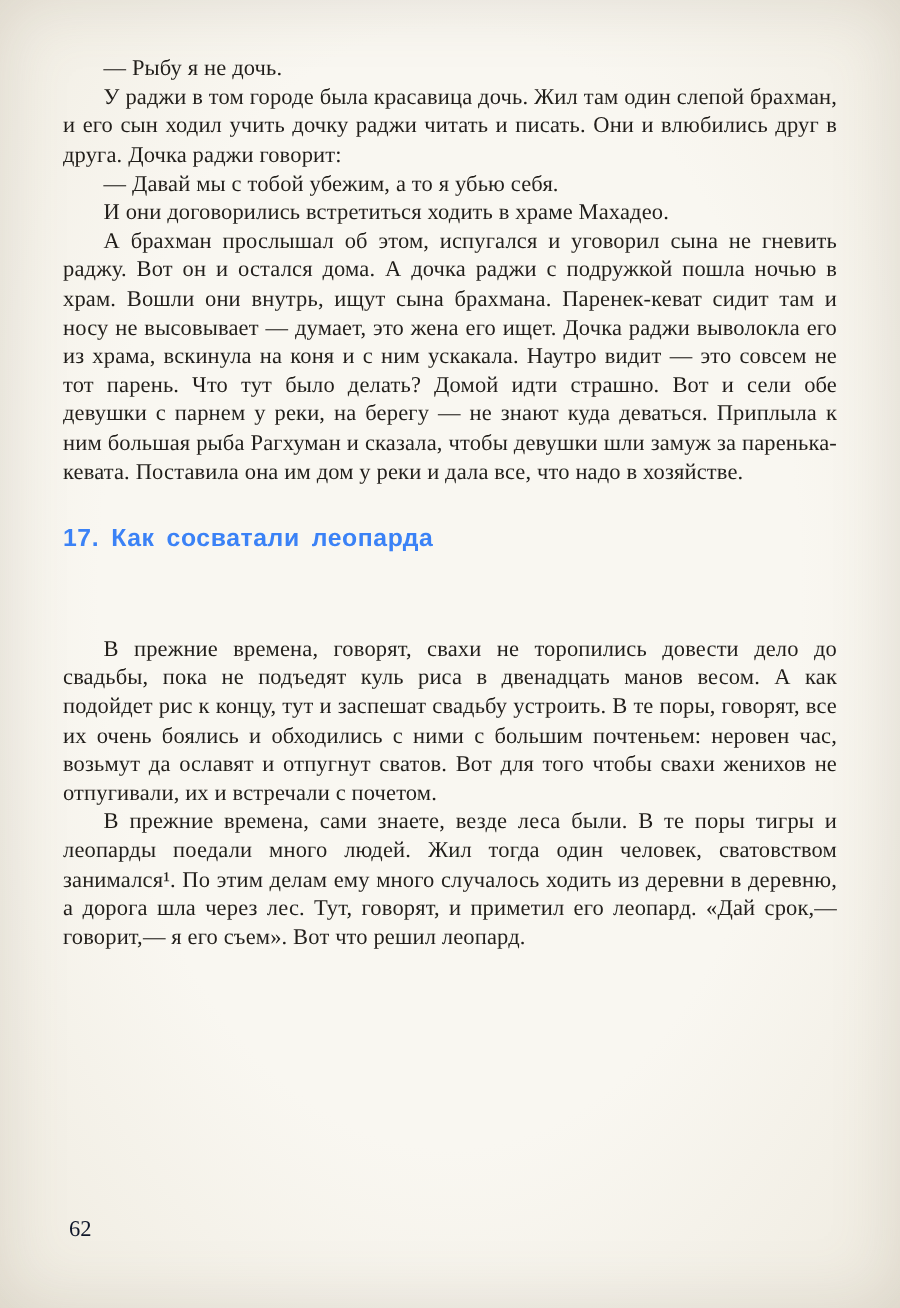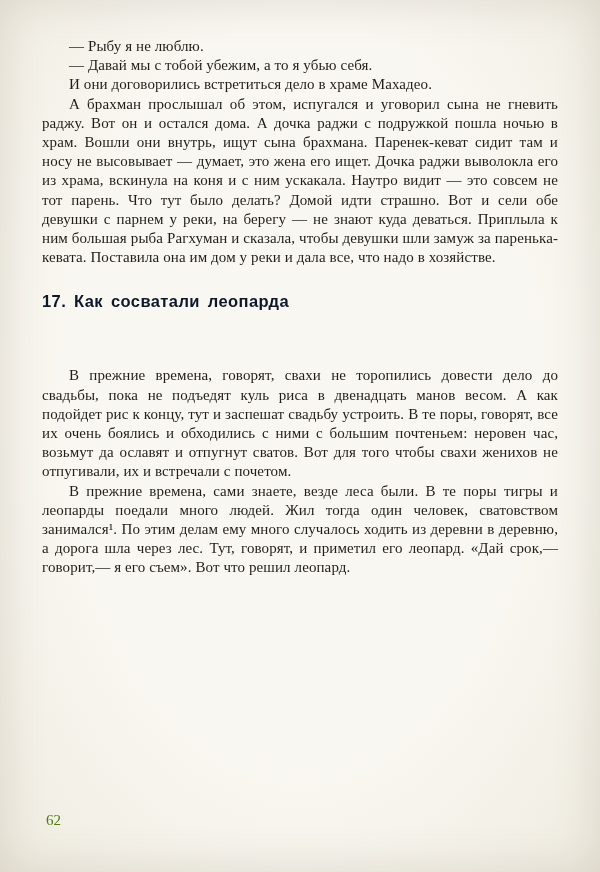--- a/index.html
+++ b/index.html
@@ -34,38 +34,39 @@
     text-indent: 27px;
     letter-spacing: 0.1px;
   }
   .chapter-heading {
     margin: 25px 0 55px 0;
     font-family: "Liberation Sans", sans-serif;
     font-weight: bold;
     font-size: 16.5px;
     letter-spacing: 0.4px;
     word-spacing: 3px;
-    color: #0f172a;
+    color: #3b82f6;
   }
   .page-number {
     position: absolute;
     left: 46px;
     top: 812px;
     font-size: 15px;
-    color: #4d7c0f;
+    color: #0f172a;
   }
 </style>
 </head>
 <body>
 
 <div class="paper">
   <div class="text-block">
-    <p class="para">— Рыбу я не люблю.</p>
+    <p class="para">— Рыбу я не дочь.</p>
+    <p class="para">У раджи в том городе была красавица дочь. Жил там один слепой брахман, и его сын ходил учить дочку раджи читать и писать. Они и влюбились друг в друга. Дочка раджи говорит:</p>
     <p class="para">— Давай мы с тобой убежим, а то я убью себя.</p>
-    <p class="para">И они договорились встретиться дело в храме Махадео.</p>
+    <p class="para">И они договорились встретиться ходить в храме Махадео.</p>
     <p class="para">А брахман прослышал об этом, испугался и уговорил сына не гневить раджу. Вот он и остался дома. А дочка раджи с подружкой пошла ночью в храм. Вошли они внутрь, ищут сына брахмана. Паренек-кеват сидит там и носу не высовывает — думает, это жена его ищет. Дочка раджи выволокла его из храма, вскинула на коня и с ним ускакала. Наутро видит — это совсем не тот парень. Что тут было делать? Домой идти страшно. Вот и сели обе девушки с парнем у реки, на берегу — не знают куда деваться. Приплыла к ним большая рыба Рагхуман и сказала, чтобы девушки шли замуж за паренька-кевата. Поставила она им дом у реки и дала все, что надо в хозяйстве.</p>
 
     <h2 class="chapter-heading">17. Как сосватали леопарда</h2>
 
     <p class="para">В прежние времена, говорят, свахи не торопились довести дело до свадьбы, пока не подъедят куль риса в двенадцать манов весом. А как подойдет рис к концу, тут и заспешат свадьбу устроить. В те поры, говорят, все их очень боялись и обходились с ними с большим почтеньем: неровен час, возьмут да ославят и отпугнут сватов. Вот для того чтобы свахи женихов не отпугивали, их и встречали с почетом.</p>
     <p class="para">В прежние времена, сами знаете, везде леса были. В те поры тигры и леопарды поедали много людей. Жил тогда один человек, сватовством занимался¹. По этим делам ему много случалось ходить из деревни в деревню, а дорога шла через лес. Тут, говорят, и приметил его леопард. «Дай срок,— говорит,— я его съем». Вот что решил леопард.</p>
   </div>
 
   <div class="page-number">62</div>
 </div>

